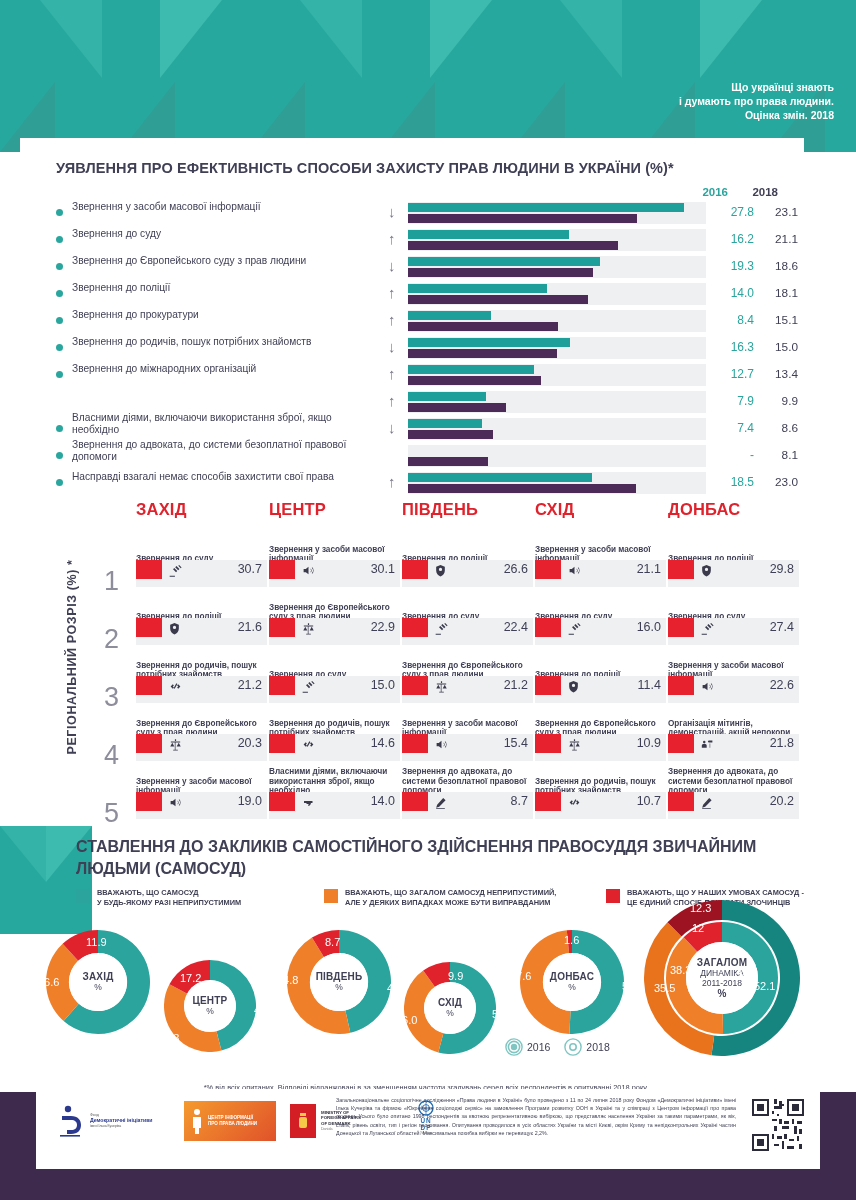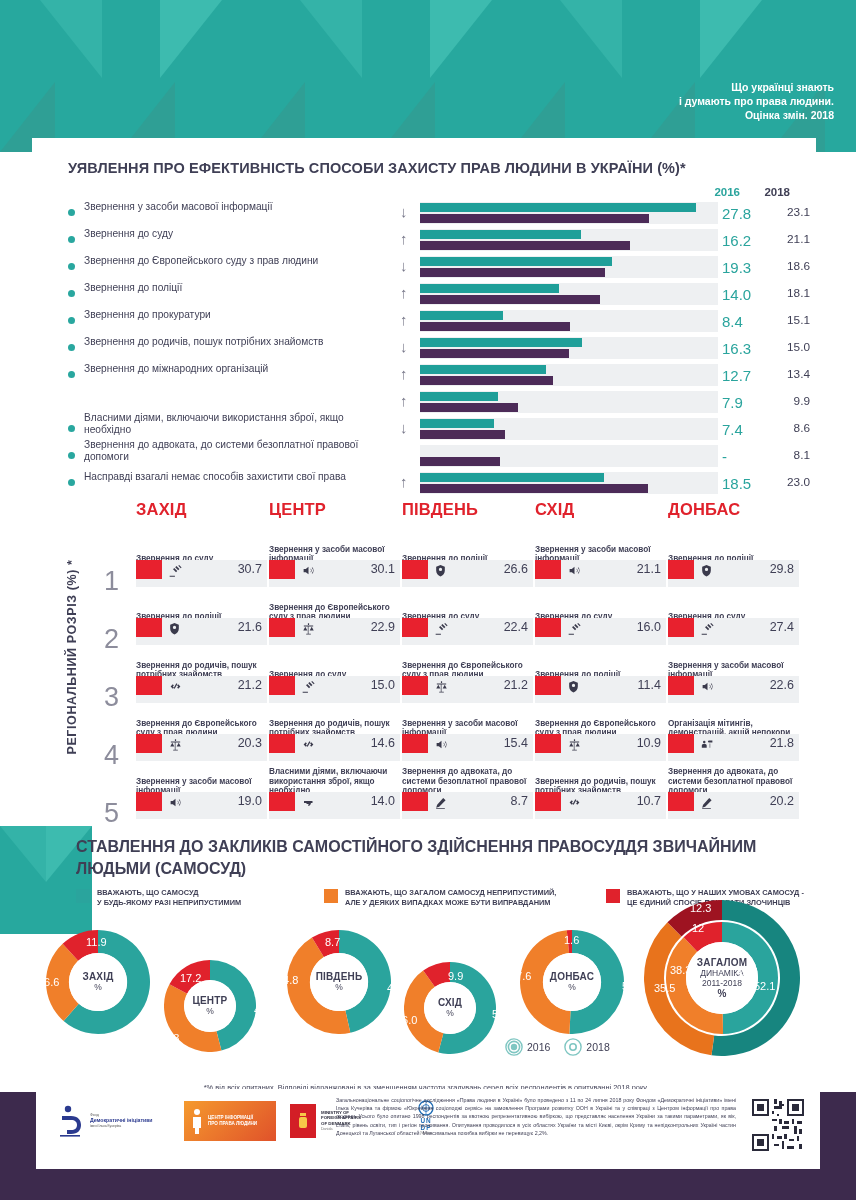--- a/index.html
+++ b/index.html
@@ -29,21 +29,21 @@
     text-transform: uppercase;
   }
   .header-sub {
     position: absolute; right: 22px; top: 80px; width: 210px;
     text-align: right; color: #ffffff; z-index: 4;
     font-size: 10.5px; font-weight: bold; line-height: 14px;
   }
 
   
   .card1 {
-    position: absolute; left: 32px; top: 138px; width: 784px; height: 360px;
+    position: absolute; left: 20px; top: 138px; width: 784px; height: 360px;
     background: #ffffff; z-index: 5;
   }
   .sec-title {
     color: #3f3f55; font-size: 14.5px; font-weight: bold;
     letter-spacing: 0.1px; text-transform: uppercase;
   }
   .c1-title { position: absolute; left: 36px; top: 22px; }
   .yr-head {
     position: absolute; top: 48px; font-size: 11.5px; font-weight: bold;
   }
@@ -68,22 +68,22 @@
     position: absolute; left: 368px; top: 3px;
     font-size: 15px; color: #7a7a8c; line-height: 18px;
   }
   .track {
     position: absolute; left: 388px; top: 2px; width: 298px; height: 22px;
     background: #eef0f2;
   }
   .bar16 { position: absolute; left: 0; top: 1px; height: 9px; background: #1f9f99; }
   .bar18 { position: absolute; left: 0; top: 12px; height: 9px; background: #4c2b58; }
   .v16 {
-    position: absolute; left: 690px; top: 5px; width: 44px; text-align: left;
-    font-size: 15px; color: #2aa49d; font-weight: normal;
+    position: absolute; left: 690px; top: 5px; width: 44px; text-align: right;
+    font-size: 12px; color: #2aa49d; font-weight: normal;
   }
   .v18 {
     position: absolute; left: 738px; top: 5px; width: 40px; text-align: right;
     font-size: 11.8px; color: #3f3f55; font-weight: normal;
   }
 
   
   .regional { position: absolute; left: 0; top: 500px; width: 856px; height: 326px; }
   .vert-label {
     position: absolute; left: -48px; top: 150px; width: 240px;

